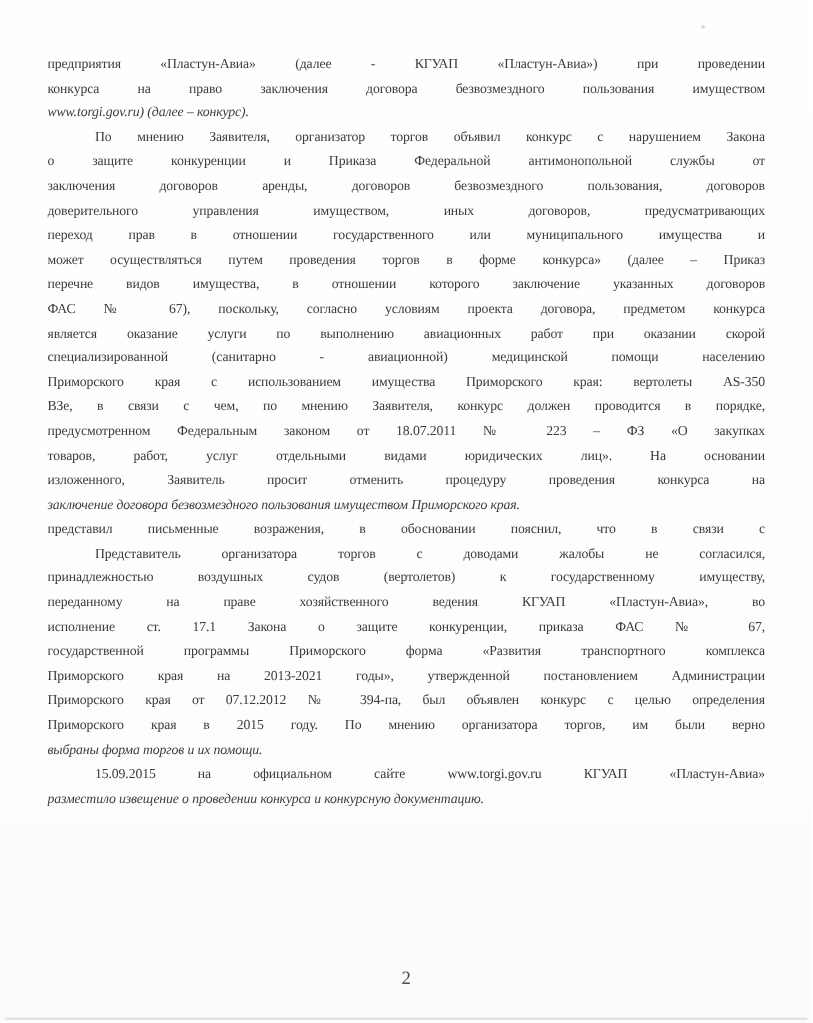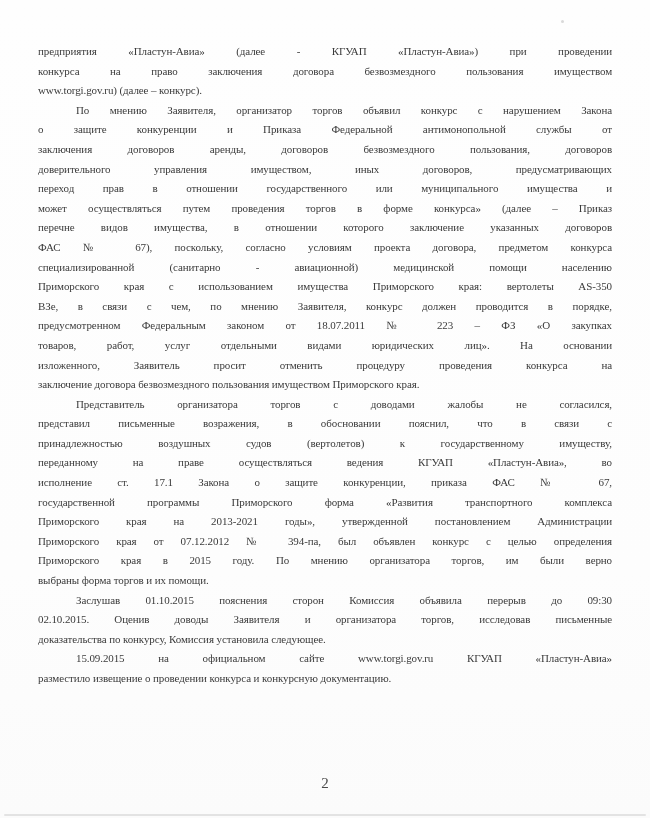--- a/index.html
+++ b/index.html
@@ -33,20 +33,21 @@
     height: 19.6px;
     line-height: 19.6px;
     text-align: justify;
     text-align-last: justify;
     text-justify: inter-word;
     overflow: hidden;
     white-space: nowrap;
   }
   .line.last {
     text-align-last: left;
+    font-style: italic;
   }
   .para.indent .line.first {
     padding-left: 38px;
   }
   .page-number {
     position: absolute;
     top: 775px;
     left: 0;
     width: 650px;
     text-align: center;
@@ -85,44 +86,40 @@
       </div>
       <div class="para indent">
         <div class="line first">По мнению Заявителя, организатор торгов объявил конкурс с нарушением Закона</div>
         <div class="line">о защите конкуренции и  Приказа Федеральной антимонопольной службы от</div>
         <div class="line">заключения договоров аренды, договоров безвозмездного пользования, договоров</div>
         <div class="line">доверительного управления имуществом, иных договоров, предусматривающих</div>
         <div class="line">переход прав в отношении государственного или муниципального имущества и</div>
         <div class="line">может осуществляться путем проведения торгов в форме конкурса» (далее – Приказ</div>
         <div class="line">перечне видов имущества, в отношении которого заключение указанных договоров</div>
         <div class="line">ФАС № 67), поскольку, согласно условиям проекта договора, предметом конкурса</div>
+        <div class="line">является оказание услуги по выполнению авиационных работ при оказании скорой</div>
         <div class="line">специализированной (санитарно - авиационной) медицинской помощи населению</div>
         <div class="line">Приморского края с использованием имущества Приморского края: вертолеты AS-350</div>
         <div class="line">ВЗе, в связи с чем, по мнению Заявителя, конкурс должен проводится в порядке,</div>
         <div class="line">предусмотренном Федеральным законом от 18.07.2011 № 223 – ФЗ «О закупках</div>
         <div class="line">товаров, работ, услуг отдельными видами юридических лиц». На основании</div>
         <div class="line">изложенного, Заявитель просит отменить процедуру проведения конкурса на</div>
         <div class="line last">заключение договора безвозмездного пользования имуществом Приморского края.</div>
       </div>
       <div class="para indent">
+        <div class="line">представил письменные возражения, в обосновании пояснил, что в связи с</div>
         <div class="line first">Представитель организатора торгов с доводами жалобы не согласился,</div>
-        <div class="line">представил письменные возражения, в обосновании пояснил, что в связи с</div>
         <div class="line">принадлежностью воздушных судов (вертолетов) к государственному имуществу,</div>
-        <div class="line">переданному на праве осуществляться ведения КГУАП «Пластун-Авиа», во</div>
+        <div class="line">переданному на праве хозяйственного ведения КГУАП «Пластун-Авиа», во</div>
         <div class="line">исполнение ст. 17.1 Закона о защите конкуренции, приказа ФАС № 67,</div>
         <div class="line">государственной программы Приморского форма «Развития транспортного комплекса</div>
         <div class="line">Приморского края на 2013-2021 годы», утвержденной постановлением Администрации</div>
         <div class="line">Приморского края от 07.12.2012 № 394-па, был объявлен конкурс с целью определения</div>
         <div class="line">Приморского края в 2015 году. По мнению организатора торгов, им были верно</div>
         <div class="line last">выбраны форма торгов и их помощи.</div>
-      </div>
-      <div class="para indent">
-        <div class="line first">Заслушав 01.10.2015 пояснения сторон Комиссия объявила перерыв до 09:30</div>
-        <div class="line">02.10.2015.  Оценив доводы Заявителя и организатора торгов, исследовав письменные</div>
-        <div class="line last">доказательства по конкурсу, Комиссия установила следующее.</div>
       </div>
       <div class="para indent">
         <div class="line first">15.09.2015 на официальном сайте www.torgi.gov.ru КГУАП «Пластун-Авиа»</div>
         <div class="line last">разместило извещение о проведении конкурса и конкурсную документацию.</div>
       </div>
     </div>
   <div class="page-number">2</div>
   <div class="scan-speck"></div>
   <div class="scan-bottom-edge"></div>
 </div>

